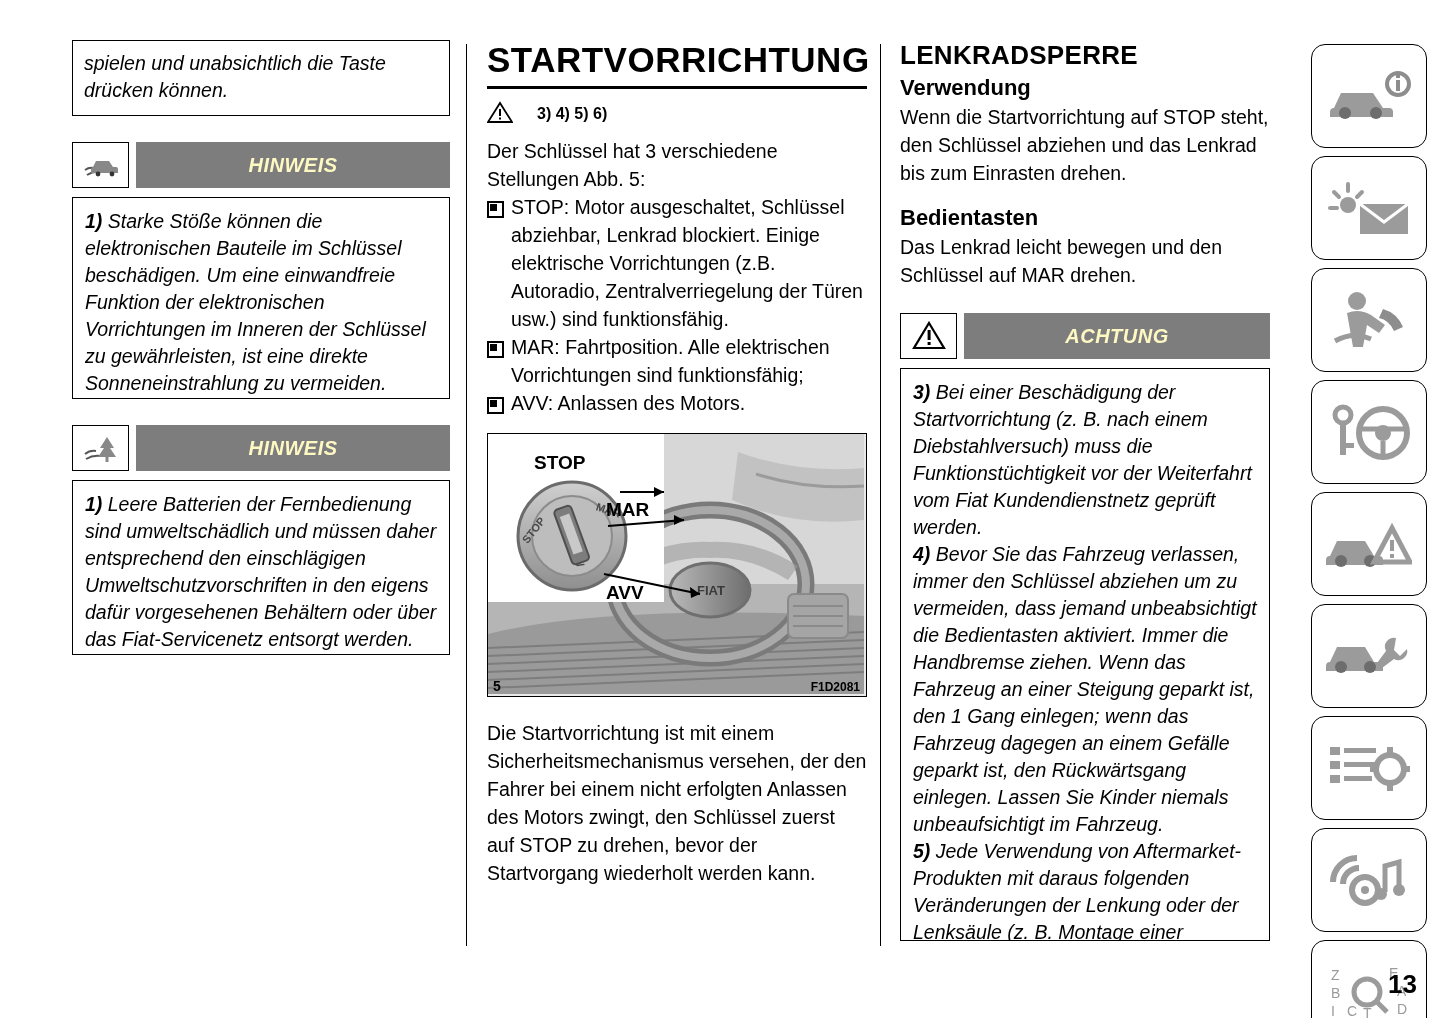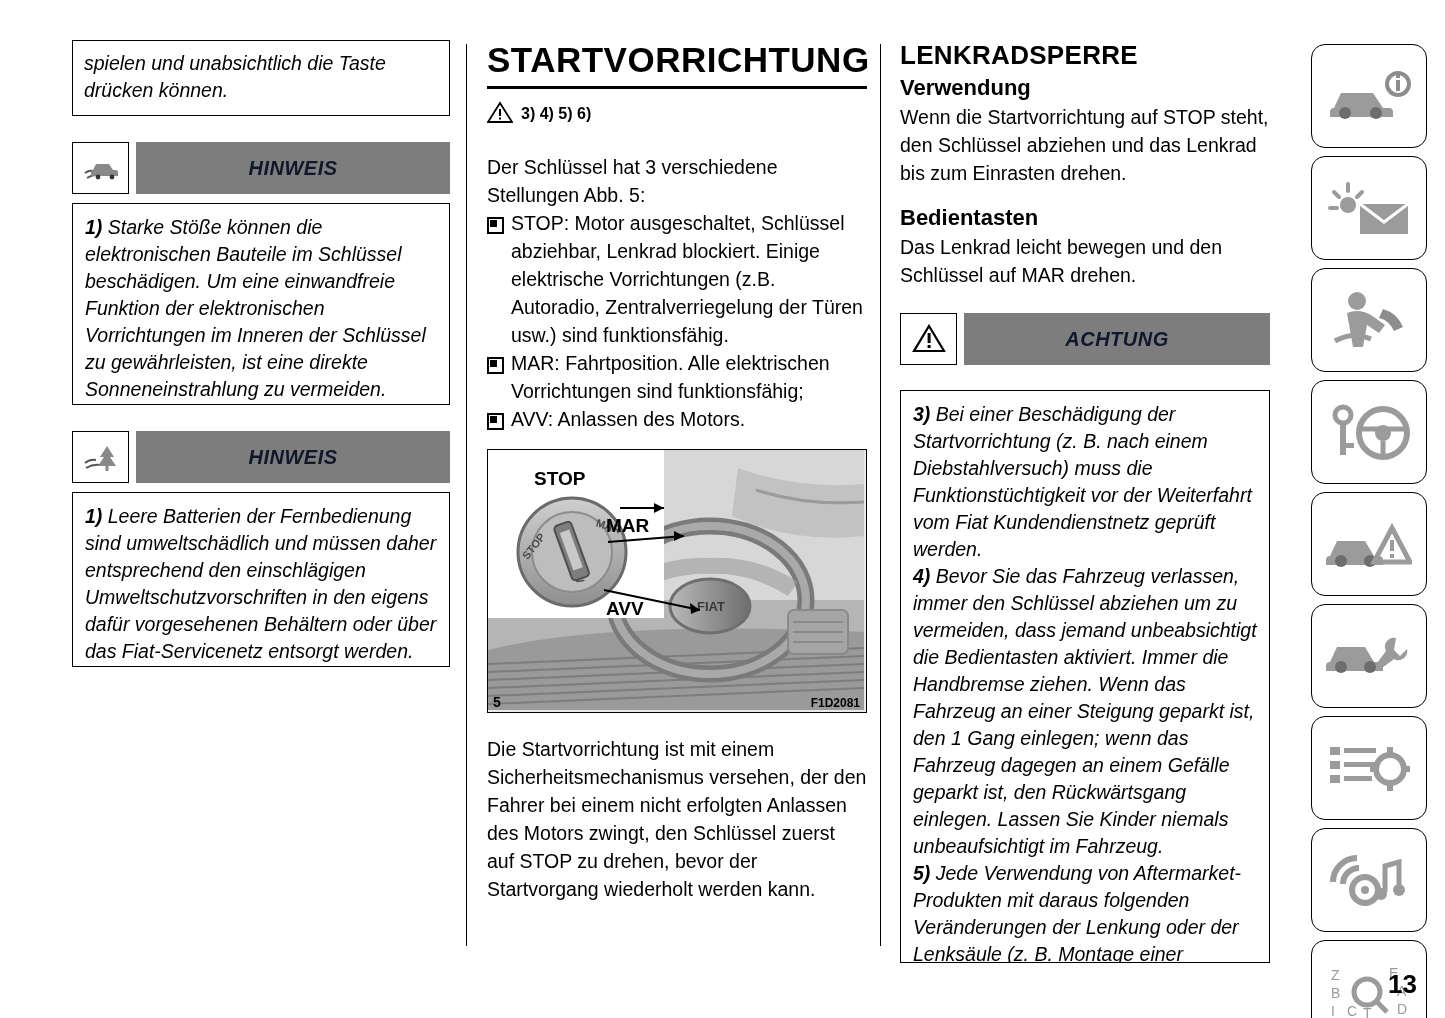--- a/index.html
+++ b/index.html
@@ -46,27 +46,27 @@
     width:57px;
     border:1.6px solid #000;
     display:flex;align-items:center;justify-content:center;
     background:#fff;
     box-sizing:border-box;
   }
   .banner-label{
     flex:1;
     margin-left:7px;
     background:#7d7d7d;
-    color:#0f172a;
+    color:#fef9c3;
     font-style:italic;
     font-weight:bold;
     font-size:20px;
     letter-spacing:.5px;
     display:flex;align-items:center;justify-content:center;
-    height:52px;
+    height:46px;
   }
   .note-num{font-weight:bold;}
 
   
   .note-block{margin-top:9px;}
   .note-block .inner{
     border:1.6px solid #000;
     padding:10px 12px 1px 12px;
     font-style:italic;
     font-size:19.5px;
@@ -77,22 +77,22 @@
   h1.title{
     font-size:35px;
     font-weight:bold;
     letter-spacing:.5px;
     margin:0 0 6px 0;
     line-height:40px;
   }
   .title-rule{height:2.5px;background:#000;width:100%;margin-bottom:12px;}
 
   .refline{
-    display:flex;align-items:center;gap:8px;
-    font-size:16px;font-weight:bold;margin-bottom:25px;
+    display:flex;align-items:center;gap:24px;
+    font-size:16px;font-weight:bold;margin-bottom:9px;
   }
 
   .bullet-row{display:flex;gap:7px;}
   .sq{
     display:inline-block;width:13px;height:13px;border:2px solid #000;
     margin-top:8px;flex:0 0 auto;position:relative;
   }
   .sq:after{
     content:"";position:absolute;left:1px;top:1px;width:7px;height:7px;background:#000;
   }
@@ -118,21 +118,21 @@
     font-size:26px;font-weight:bold;margin:0 0 4px 0;letter-spacing:.3px;
   }
   h3.sub{
     font-size:22px;font-weight:bold;margin:0 0 2px 0;
   }
   .gap{height:18px;}
 
   .achtung-wrap{margin-top:24px;}
   .achtung-body{
     border:1.6px solid #000;
-    margin-top:25px;
+    margin-top:9px;
     padding:10px 12px 10px 12px;
     font-style:italic;
     font-size:19.5px;
     line-height:27px;
     height:573px;
     overflow:hidden;
     box-sizing:border-box;
   }
 
   

